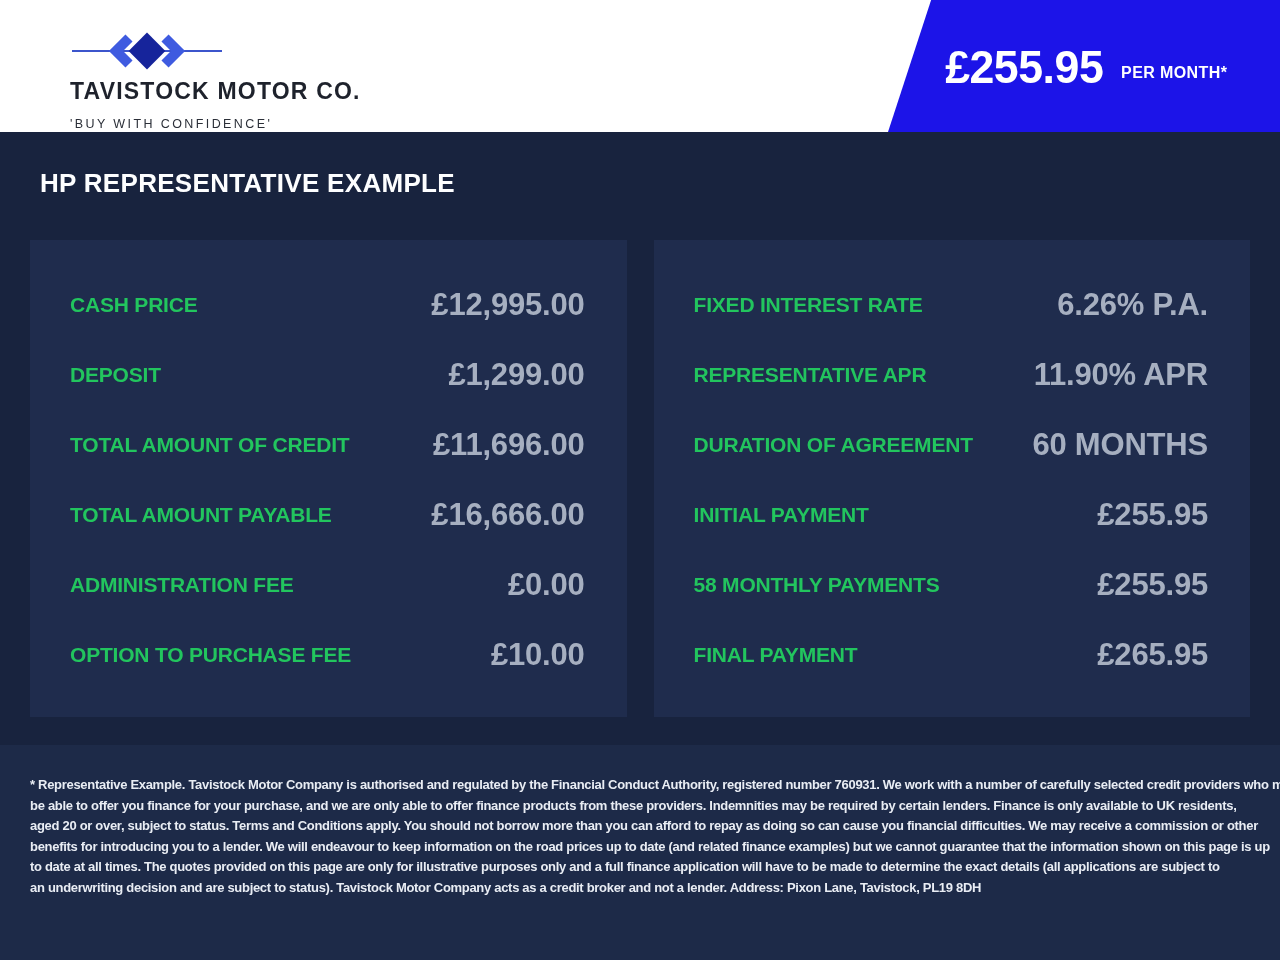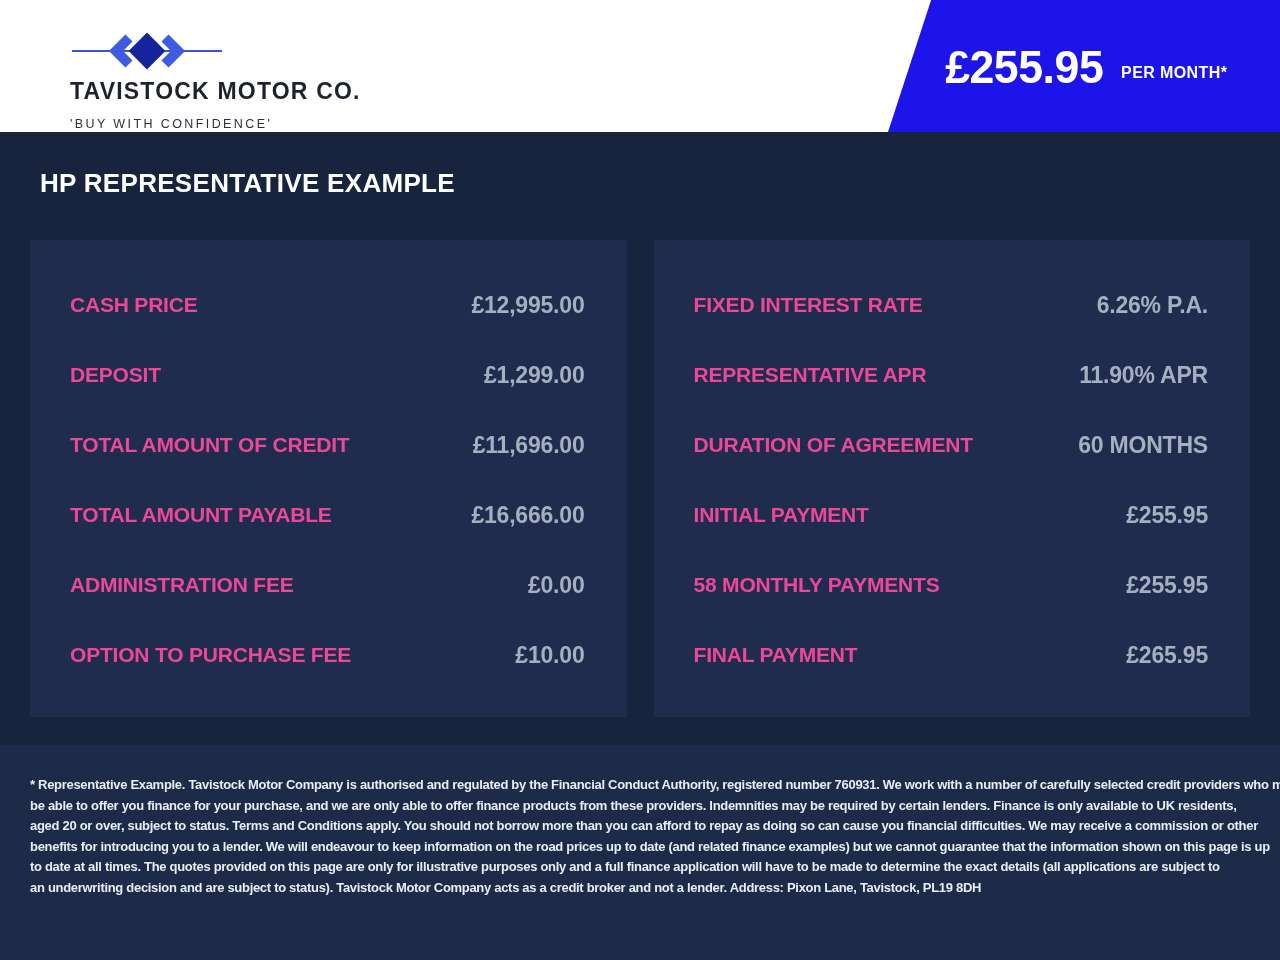--- a/index.html
+++ b/index.html
@@ -94,29 +94,29 @@
     background: #1F2C4D;
     padding: 30px 42px 27px 40px;
   }
   .row {
     height: 70px;
     display: flex;
     align-items: center;
     justify-content: space-between;
   }
   .row .lbl {
-    color: #ec4899;
+    color: #22c55e;
     font-size: 21px;
     font-weight: 700;
     letter-spacing: -0.2px;
     white-space: nowrap;
   }
   .row .val {
     color: #A6AFC0;
-    font-size: 23px;
+    font-size: 31px;
     font-weight: 700;
     letter-spacing: -0.2px;
     white-space: nowrap;
   }
 
   
   .footer {
     height: 215px;
     background: #1D2A48;
     padding: 30px 30px 0 30px;

